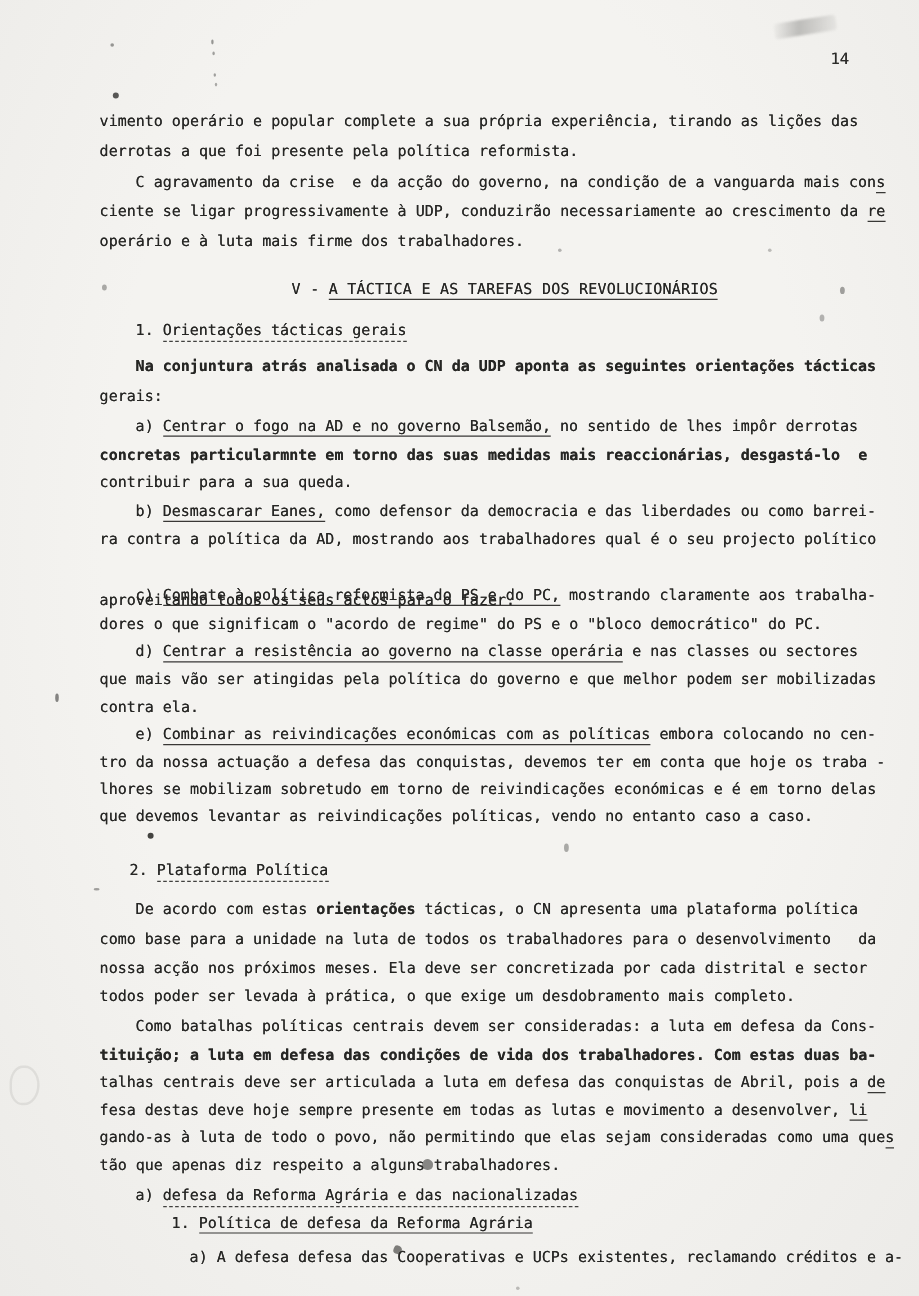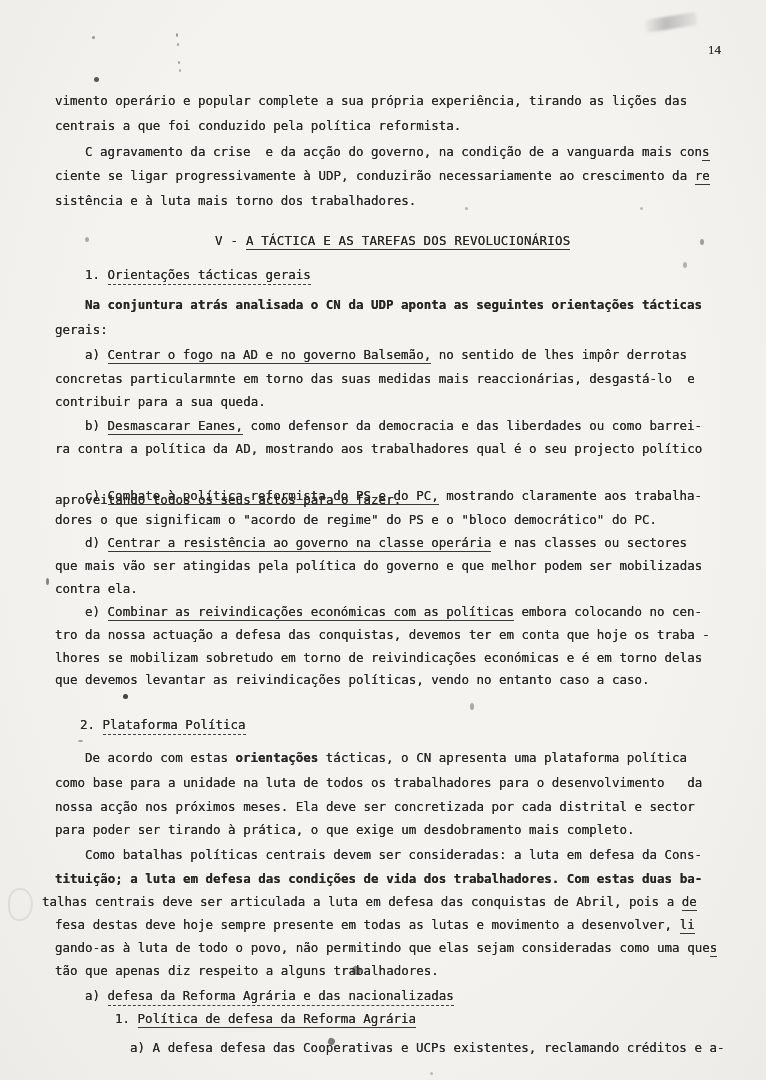--- a/index.html
+++ b/index.html
@@ -12,20 +12,21 @@
     position:absolute;left:0;top:0;width:766px;height:1080px;
     background:radial-gradient(ellipse at 50% 42%, #f4f3f0 55%, #ecebe8 100%);
   }
   .line{
     position:absolute;
     white-space:pre;
     font-size:12.5px;
     line-height:15px;
     color:#262624;
     text-shadow:0 0 0.5px rgba(38,38,36,0.85);
+    margin-left:28px;
   }
   .line span{display:inline-block;}
   .u{border-bottom:1.4px solid rgba(40,40,38,0.92);padding-bottom:1px;}
   .ud{border-bottom:1.5px dashed rgba(45,45,43,0.9);padding-bottom:1.5px;}
   .b{font-weight:bold;}
   .heading{letter-spacing:0.2px;}
   #page-number{
     position:absolute;
     font-size:13px;color:#2c2c2a;
     text-shadow:0 0 0.5px rgba(38,38,36,0.8);
@@ -38,55 +39,55 @@
     background:linear-gradient(100deg, rgba(90,90,88,0.05), rgba(70,70,68,0.6) 40%, rgba(100,100,98,0.15));
     filter:blur(1px);transform:rotate(-9deg);
   }
   .stain{position:absolute;border:2.5px solid #4a4a48;border-radius:48% 52% 55% 45%;background:transparent;}
 </style>
 </head>
 <body>
 
 <div id="paper"></div>
 
-<div id="page-number" style="left:708px;top:42px;font-family:Liberation Serif, serif;">14</div>
+<div id="page-number" style="left:692px;top:42px;">14</div>
 
 <main id="document-body">
     <div class="line" style="left: 55px; top: 93px;"><span>vimento operário e popular complete a sua própria experiência, tirando as lições das</span></div>
-    <div class="line" style="left: 55px; top: 118px;"><span>centrais a que foi conduzido pela política reformista.</span></div>
+    <div class="line" style="left: 55px; top: 118px;"><span>derrotas a que foi presente pela política reformista.</span></div>
     <div class="line" style="left: 85px; top: 144px;"><span>C agravamento da crise  e da acção do governo, na condição de a vanguarda mais con</span><span class="u">s</span></div>
     <div class="line" style="left: 55px; top: 168px;"><span>ciente se ligar progressivamente à UDP, conduzirão necessariamente ao crescimento da </span><span class="u">re</span></div>
-    <div class="line" style="left: 55px; top: 193px;"><span>sistência e à luta mais torno dos trabalhadores.</span></div>
+    <div class="line" style="left: 55px; top: 193px;"><span>operário e à luta mais firme dos trabalhadores.</span></div>
     <div class="line heading" style="left: 215px; top: 233px;"><span>V - </span><span class="u">A TÁCTICA E AS TAREFAS DOS REVOLUCIONÁRIOS</span></div>
     <div class="line" style="left: 85px; top: 267px;"><span>1. </span><span class="ud">Orientações tácticas gerais</span></div>
     <div class="line" style="left: 85px; top: 297px; font-weight: bold;"><span>Na conjuntura atrás analisada o CN da UDP aponta as seguintes orientações tácticas</span></div>
     <div class="line" style="left: 55px; top: 322px;"><span>gerais:</span></div>
     <div class="line" style="left: 85px; top: 347px;"><span>a) </span><span class="u">Centrar o fogo na AD e no governo Balsemão,</span><span> no sentido de lhes impôr derrotas</span></div>
-    <div class="line" style="left: 55px; top: 371px;"><span>concretas particularmnte em torno das suas medidas mais reaccionárias, desgastá-lo  e</span></div>
+    <div class="line" style="left: 55px; top: 371px; font-weight: bold;"><span>concretas particularmnte em torno das suas medidas mais reaccionárias, desgastá-lo  e</span></div>
     <div class="line" style="left: 55px; top: 394px;"><span>contribuir para a sua queda.</span></div>
     <div class="line" style="left: 85px; top: 418px;"><span>b) </span><span class="u">Desmascarar Eanes,</span><span> como defensor da democracia e das liberdades ou como barrei-</span></div>
     <div class="line" style="left: 55px; top: 441px;"><span>ra contra a política da AD, mostrando aos trabalhadores qual é o seu projecto político</span></div>
     <div class="line" style="left: 55px; top: 492px;"><span>aproveitando todos os seus actos para o fazer.</span></div>
     <div class="line" style="left: 85px; top: 488px;"><span>c) </span><span class="u">Combate à política reformista do PS e do PC,</span><span> mostrando claramente aos trabalha-</span></div>
     <div class="line" style="left: 55px; top: 512px;"><span>dores o que significam o "acordo de regime" do PS e o "bloco democrático" do PC.</span></div>
     <div class="line" style="left: 85px; top: 535px;"><span>d) </span><span class="u">Centrar a resistência ao governo na classe operária</span><span> e nas classes ou sectores</span></div>
     <div class="line" style="left: 55px; top: 558px;"><span>que mais vão ser atingidas pela política do governo e que melhor podem ser mobilizadas</span></div>
     <div class="line" style="left: 55px; top: 581px;"><span>contra ela.</span></div>
     <div class="line" style="left: 85px; top: 604px;"><span>e) </span><span class="u">Combinar as reivindicações económicas com as políticas</span><span> embora colocando no cen-</span></div>
     <div class="line" style="left: 55px; top: 627px;"><span>tro da nossa actuação a defesa das conquistas, devemos ter em conta que hoje os traba -</span></div>
     <div class="line" style="left: 55px; top: 650px;"><span>lhores se mobilizam sobretudo em torno de reivindicações económicas e é em torno delas</span></div>
     <div class="line" style="left: 55px; top: 672px; text-align: right;"><span>que devemos levantar as reivindicações políticas, vendo no entanto caso a caso.</span></div>
     <div class="line" style="left: 80px; top: 717px;"><span>2. </span><span class="ud">Plataforma Política</span></div>
     <div class="line" style="left: 85px; top: 750px;"><span>De acordo com estas </span><span class="b">orientações</span><span> tácticas, o CN apresenta uma plataforma política</span></div>
     <div class="line" style="left: 55px; top: 775px;"><span>como base para a unidade na luta de todos os trabalhadores para o desenvolvimento   da</span></div>
     <div class="line" style="left: 55px; top: 799px;"><span>nossa acção nos próximos meses. Ela deve ser concretizada por cada distrital e sector</span></div>
-    <div class="line" style="left: 55px; top: 822px;"><span>para poder ser tirando à prática, o que exige um desdobramento mais completo.</span></div>
+    <div class="line" style="left: 55px; top: 822px;"><span>todos poder ser levada à prática, o que exige um desdobramento mais completo.</span></div>
     <div class="line" style="left: 85px; top: 847px;"><span>Como batalhas políticas centrais devem ser consideradas: a luta em defesa da Cons-</span></div>
     <div class="line" style="left: 55px; top: 871px; font-weight: bold;"><span>tituição; a luta em defesa das condições de vida dos trabalhadores. Com estas duas ba-</span></div>
-    <div class="line" style="left: 42px; top: 894px; text-decoration: underline;"><span>talhas centrais deve ser articulada a luta em defesa das conquistas de Abril, pois a </span><span class="u">de</span></div>
+    <div class="line" style="left: 55px; top: 894px; text-decoration: underline;"><span>talhas centrais deve ser articulada a luta em defesa das conquistas de Abril, pois a </span><span class="u">de</span></div>
     <div class="line" style="left: 55px; top: 917px;"><span>fesa destas deve hoje sempre presente em todas as lutas e movimento a desenvolver, </span><span class="u">li</span></div>
     <div class="line" style="left: 55px; top: 940px;"><span>gando-as à luta de todo o povo, não permitindo que elas sejam consideradas como uma que</span><span class="u">s</span></div>
     <div class="line" style="left: 55px; top: 963px;"><span>tão que apenas diz respeito a alguns trabalhadores.</span></div>
     <div class="line" style="left: 85px; top: 988px;"><span>a) </span><span class="ud">defesa da Reforma Agrária e das nacionalizadas</span></div>
     <div class="line" style="left: 115px; top: 1011px;"><span>1. </span><span class="u">Política de defesa da Reforma Agrária</span></div>
     <div class="line" style="left: 130px; top: 1040px;"><span>a) A defesa defesa das Cooperativas e UCPs existentes, reclamando créditos e a-</span></div>
   </main>
 
 <div id="artifact-layer">
     <div class="smudge" style="left: 645px; top: 16px; width: 52px; height: 13px; opacity: 0.5;"></div>

